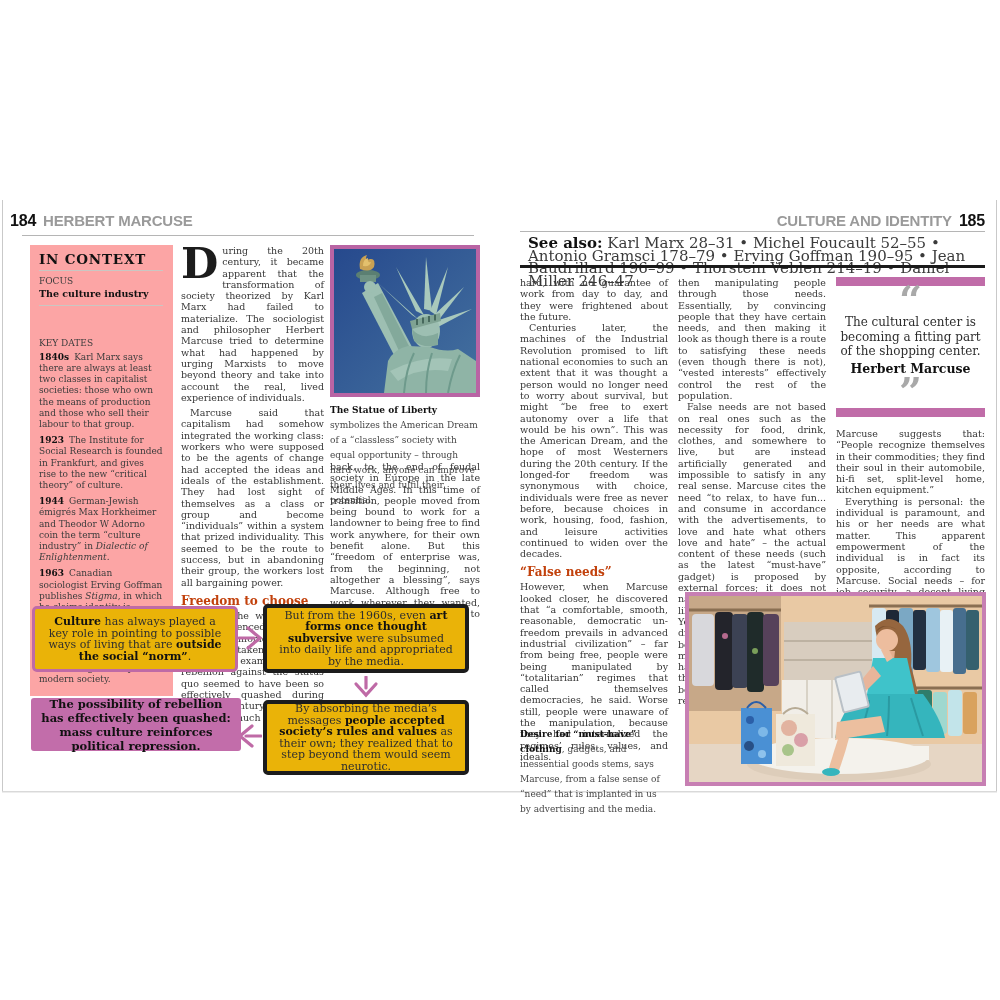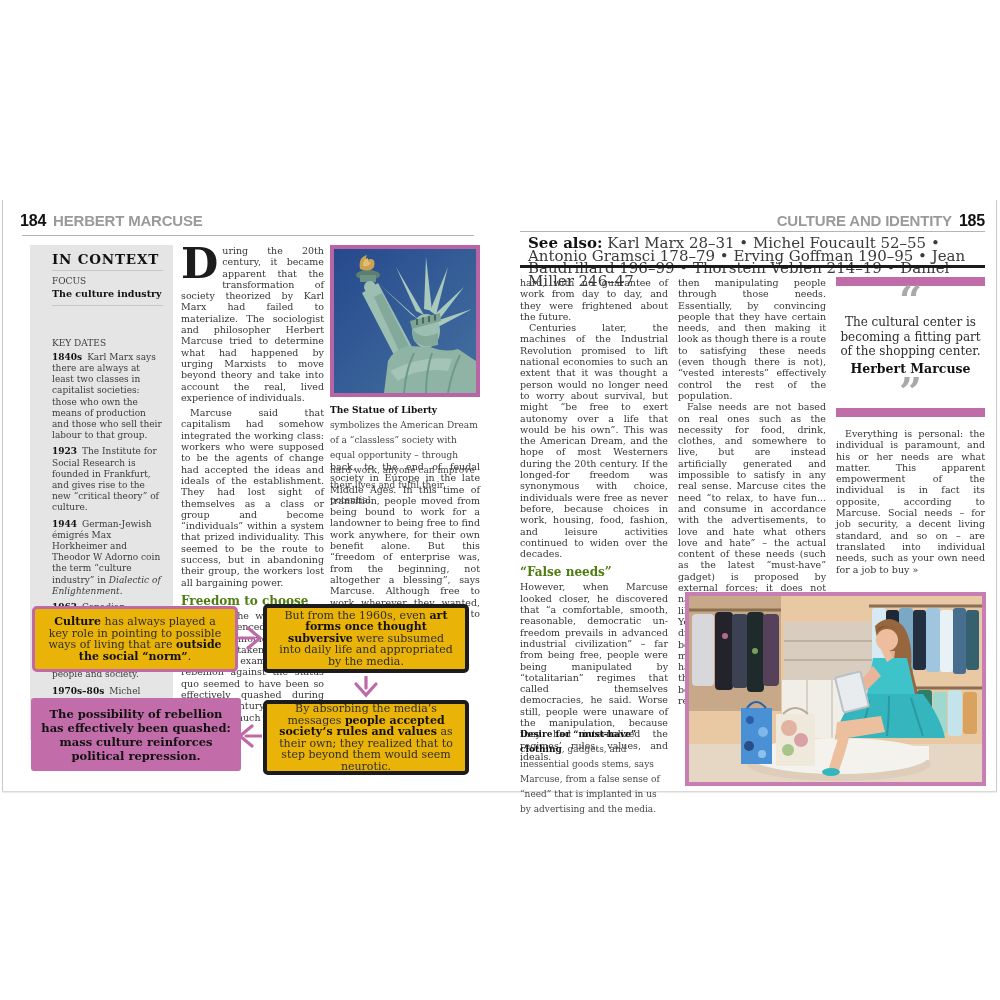--- a/index.html
+++ b/index.html
@@ -11,34 +11,34 @@
   .bottom-shadow{background:linear-gradient(#cfcfcf,#f7f7f7);}
   
   .runhead{font-family:"Liberation Sans", sans-serif;font-weight:bold;font-size:15px;letter-spacing:-0.2px;white-space:nowrap;}
   .runhead .num{color:#111;font-size:16px;}
   .runhead .sec{color:#9a9a9a;margin-left:7px;}
   .runhead-r{text-align:right;}
   .runhead-r .sec{margin-left:0;margin-right:7px;}
   .hrule{height:1px;background:#b5b5b5;}
   .thickrule{height:3px;background:#1a1a1a;}
   
-  .ctx{background:#e5e5e5;padding:9px 10px 10px 22px;font-size:9px;line-height:11.2px;color:#3c3c3c;box-sizing:border-box;}
+  .ctx{background:#fca5a5;padding:9px 10px 10px 9px;font-size:9px;line-height:11.2px;color:#3c3c3c;box-sizing:border-box;}
   .ctx h2{margin:0 0 4px 0;font-size:13.5px;letter-spacing:0.8px;color:#111;}
   .ctx .rule{height:1px;background:#c9c7c3;margin:5px 0;}
   .ctx .lbl{margin:2px 0 1px 0;}
   .ctx .focus{font-weight:bold;font-size:9.5px;color:#111;margin:0 0 2px 0;}
   .kd{margin:0 0 5px 0;}
   .kd b{color:#111;margin-right:5px;}
   
   .col{font-size:9.5px;line-height:11.3px;text-align:justify;color:#373737;}
   .p{margin:0;}
   .ind{text-indent:9px;}
   .gap{margin-top:4px;}
   .dropcap{float:left;font-size:43px;line-height:34px;font-weight:bold;color:#1c1c1c;margin:1px 4px 0 0;}
-  .subhead{font-weight:bold;font-size:12px;color:#4d7c0f;margin:7px 0 2px 0;text-align:left;line-height:13px;}
+  .subhead{font-weight:bold;font-size:12px;color:#c2410c;margin:7px 0 2px 0;text-align:left;line-height:13px;}
   .caption{font-size:9px;line-height:15px;text-align:left;color:#474747;}
   .caption b{color:#111;}
   
   .imgframe{box-sizing:border-box;border:4px solid #b964a4;background:#2a4f93;}
   .photoframe{box-sizing:border-box;border:4px solid #c77fb3;background:#e9c9a4;}
   
   .qbar{height:9px;}
   .quotebox{display:flex;flex-direction:column;align-items:center;justify-content:space-between;text-align:center;box-sizing:border-box;}
   .qmark{font-size:40px;line-height:26px;color:#a9a9a9;font-weight:bold;font-family:"DejaVu Serif", serif;}
   .qtext{font-size:12px;line-height:14.5px;color:#2e2e2e;margin:2px 0 0 0;}
@@ -55,21 +55,21 @@
 </style>
 </head>
 <body>
 
 <div id="canvas">
 
   <div class="abs edge" style="left:2px;top:200px;height:591px;"></div>
   <div class="abs edge" style="left:996px;top:200px;height:591px;"></div>
   <div class="abs bottom-shadow" style="left:2px;top:791px;width:995px;height:2px;"></div>
 
-  <div class="abs runhead" style="left:20px;top:212px;width:452px;">
+  <div class="abs runhead" style="left:10px;top:212px;width:452px;">
     <span class="num">184</span><span class="sec">HERBERT MARCUSE</span>
   </div>
   <div class="abs hrule" style="left:22px;top:235px;width:452px;"></div>
 
   <div class="abs ctx" style="left:30px;top:245px;width:143px;min-height:333px;">
     <h2>IN CONTEXT</h2>
     <div class="rule"></div>
     <div class="lbl">FOCUS</div>
     <div class="focus">The culture industry</div>
     <div class="rule"></div>
@@ -176,21 +176,21 @@
     <div><span>By absorbing the media’s messages </span><b>people accepted society’s rules and values</b><span> as their own; they realized that to step beyond them would seem neurotic.</span></div>
   </div>
 
   <svg class="abs" style="left:238px;top:722px;" width="24" height="28" viewBox="0 0 24 28">
     <g stroke="#bf6aa6" stroke-width="3.2" fill="none" stroke-linecap="round">
       <path d="M23,14 L8,14"></path>
         <path d="M14,4 L2,14 L14,24"></path>
     </g>
   </svg>
 
-  <div class="abs dbox solidpink" style="left:31px;top:698px;width:210px;height:73px;border-radius:3px;">
+  <div class="abs dbox solidpink" style="left:31px;top:698px;width:210px;height:53px;border-radius:3px;">
     <div>The possibility of rebellion has effectively been quashed: mass culture reinforces political repression.</div>
   </div>
 
   <div class="abs runhead runhead-r" style="left:520px;top:212px;width:465px;">
     <span class="sec">CULTURE AND IDENTITY</span><span class="num">185</span>
   </div>
   <div class="abs hrule" style="left:520px;top:231px;width:465px;"></div>
 
   <div class="abs seealso" style="left:528px;top:237px;width:452px;">
     <b>See also:</b><span> Karl Marx 28–31  •  Michel Foucault 52–55  •  Antonio Gramsci 178–79  •  Erving Goffman 190–95  •  Jean Baudrillard 196–99  •  Thorstein Veblen 214–19  •  Daniel Miller 246–47</span>
@@ -215,20 +215,21 @@
 
   <div class="abs quotebox" style="left:836px;top:277px;width:149px;height:140px;">
     <div class="qbar" style="width:100%;background:#c06ca8;"></div>
     <div class="qmark">“</div>
     <div class="qtext">The cultural center is becoming a fitting part of the shopping center.</div>
     <div class="qattr">Herbert Marcuse</div>
     <div class="qmark" style="line-height:30px;">”</div>
     <div class="qbar" style="width:100%;background:#c06ca8;"></div>
   </div>
   <div class="abs col" style="left:836px;top:428px;width:149px;">
+    <p class="p">Marcuse suggests that: “People recognize themselves in their commodities; they find their soul in their automobile, hi-fi set, split-level home, kitchen equipment.”</p>
     <p class="p ind">Everything is personal: the individual is paramount, and his or her needs are what matter. This apparent empowerment of the individual is in fact its opposite, according to Marcuse. Social needs – for job security, a decent living standard, and so on – are translated into individual needs, such as your own need for a job to buy »</p>
   </div>
 
   <div class="abs photoframe" style="left:685px;top:592px;width:301px;height:194px;">
     <svg width="293" height="186" viewBox="0 0 293 186">
       <rect width="293" height="186" fill="#e9c9a4"></rect>
       <rect y="148" width="293" height="38" fill="#e6d6c4"></rect>
 
       <g>
         <rect x="0" y="0" width="92" height="115" fill="#c7a888"></rect>

